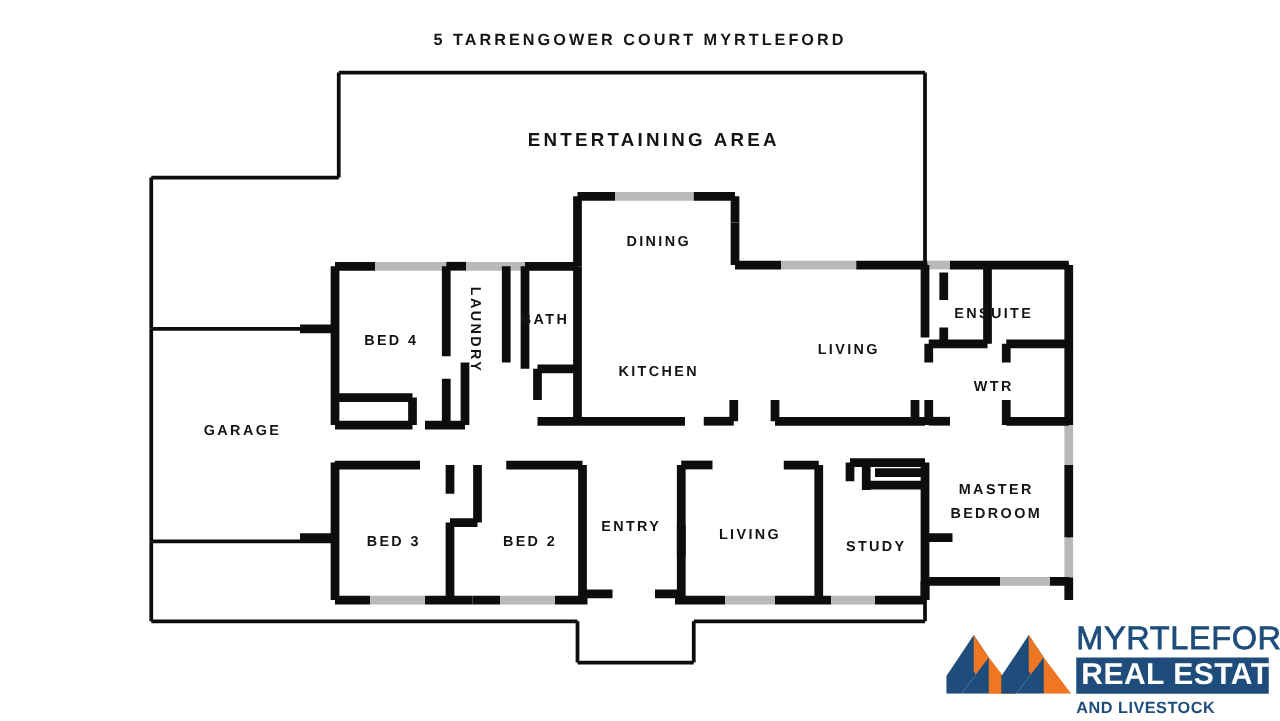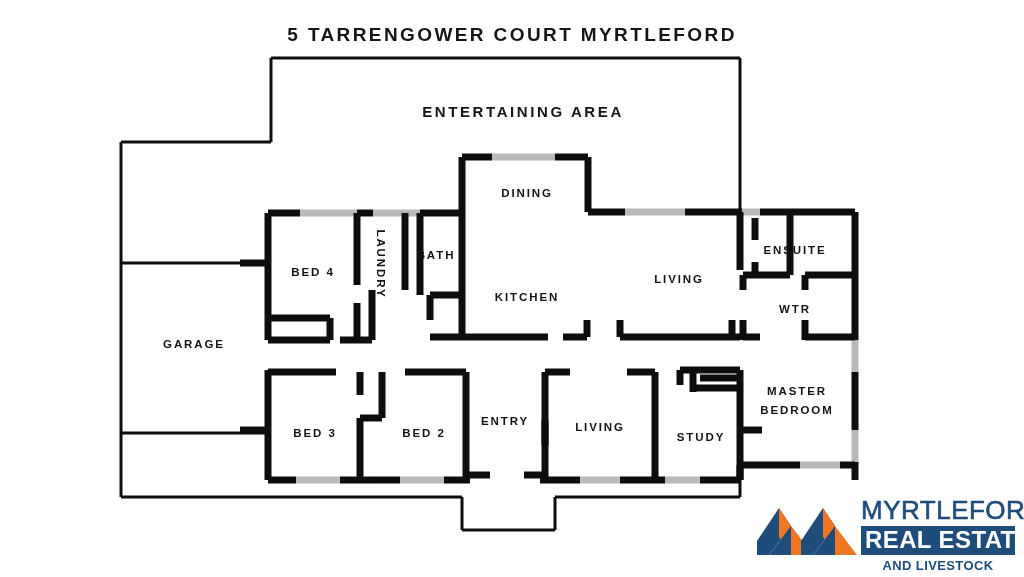--- a/index.html
+++ b/index.html
@@ -20,21 +20,21 @@
     height: 577px;
     background: #ffffff;
   }
   .plan-title {
     position: absolute;
     top: 24px;
     left: 0;
     width: 1024px;
     text-align: center;
     font-family: "Liberation Sans", sans-serif;
-    font-size: 19px;
+    font-size: 13px;
     font-weight: bold;
     letter-spacing: 2.4px;
     color: #161616;
   }
   .disclaimer {
     position: absolute;
     left: 14px;
     bottom: 11px;
     font-family: "Liberation Sans", sans-serif;
     font-size: 8.5px;
@@ -117,21 +117,21 @@
     color: #ffffff;
     white-space: nowrap;
   }
   .logo-word-bot {
     font-family: "Liberation Sans", sans-serif;
     font-size: 13px;
     font-weight: bold;
     letter-spacing: 0.4px;
     line-height: 1;
     color: #1e4d7b;
-    text-align: center;
+    text-align: left;
     margin-top: 4px;
     white-space: nowrap;
   }
 </style>
 </head>
 <body>
 
 <div id="page">
 
   <div class="plan-title">5 TARRENGOWER COURT MYRTLEFORD</div>

